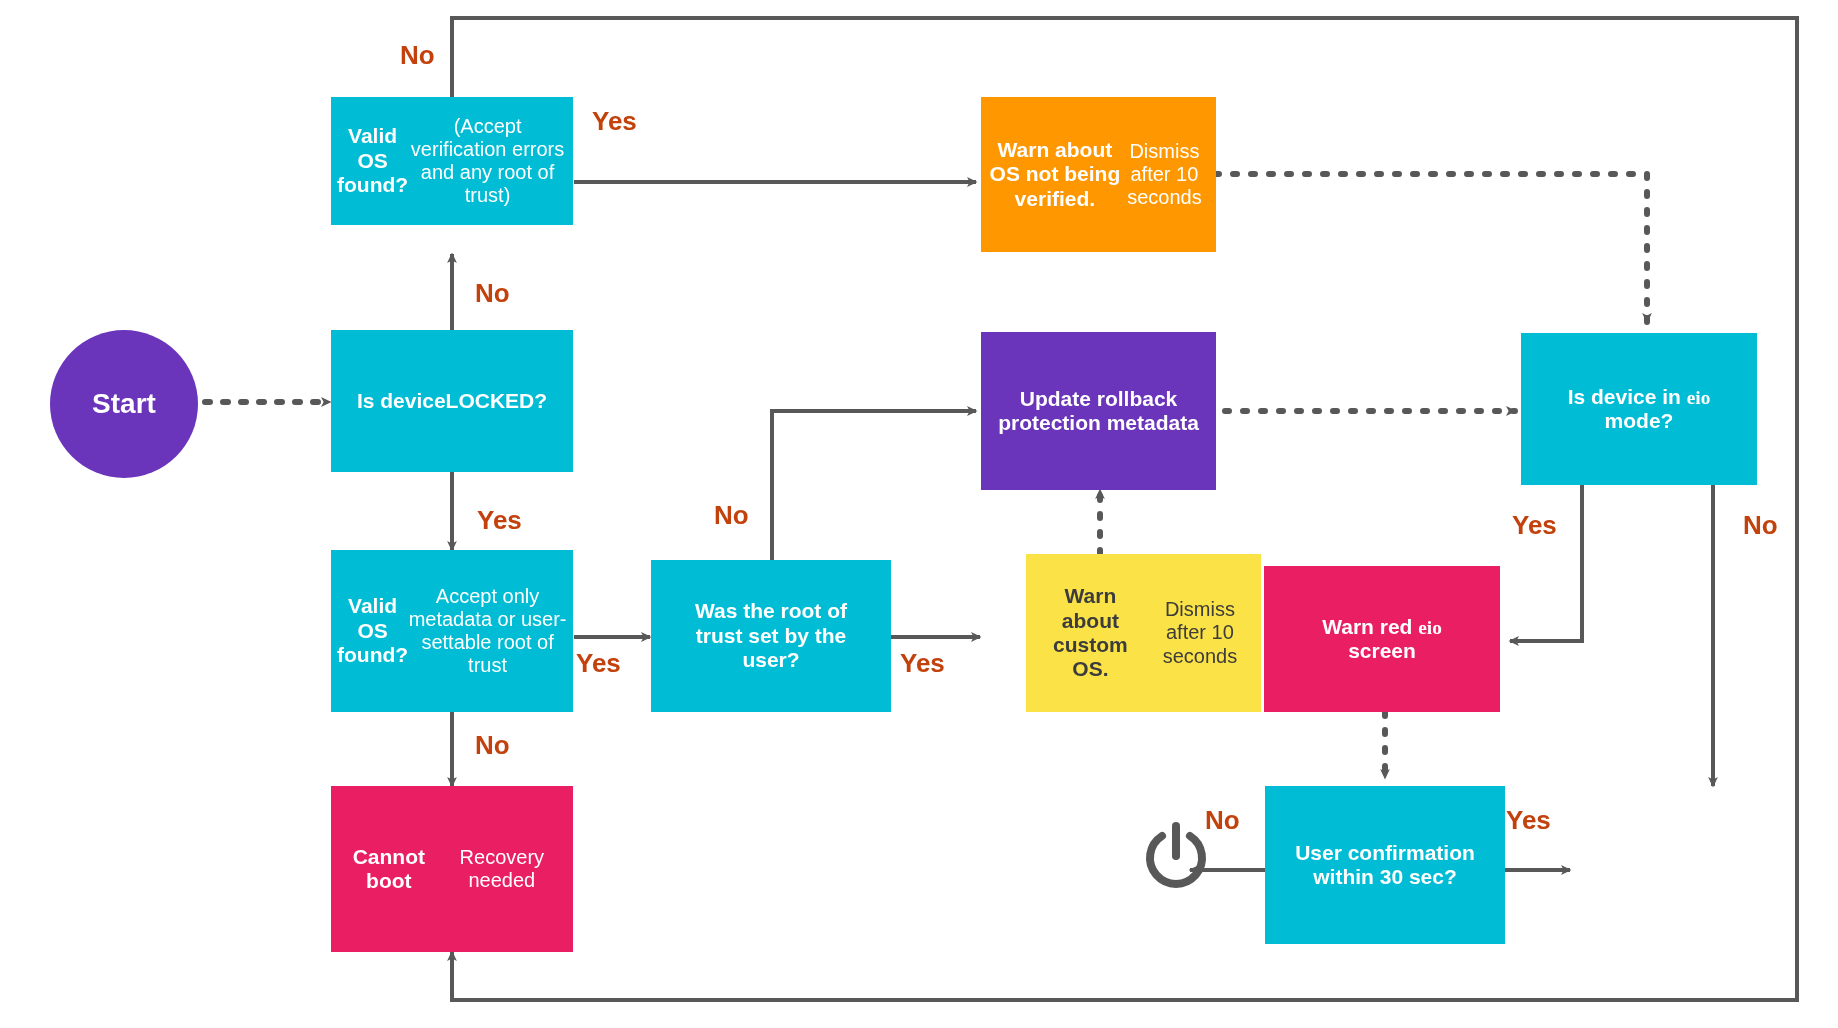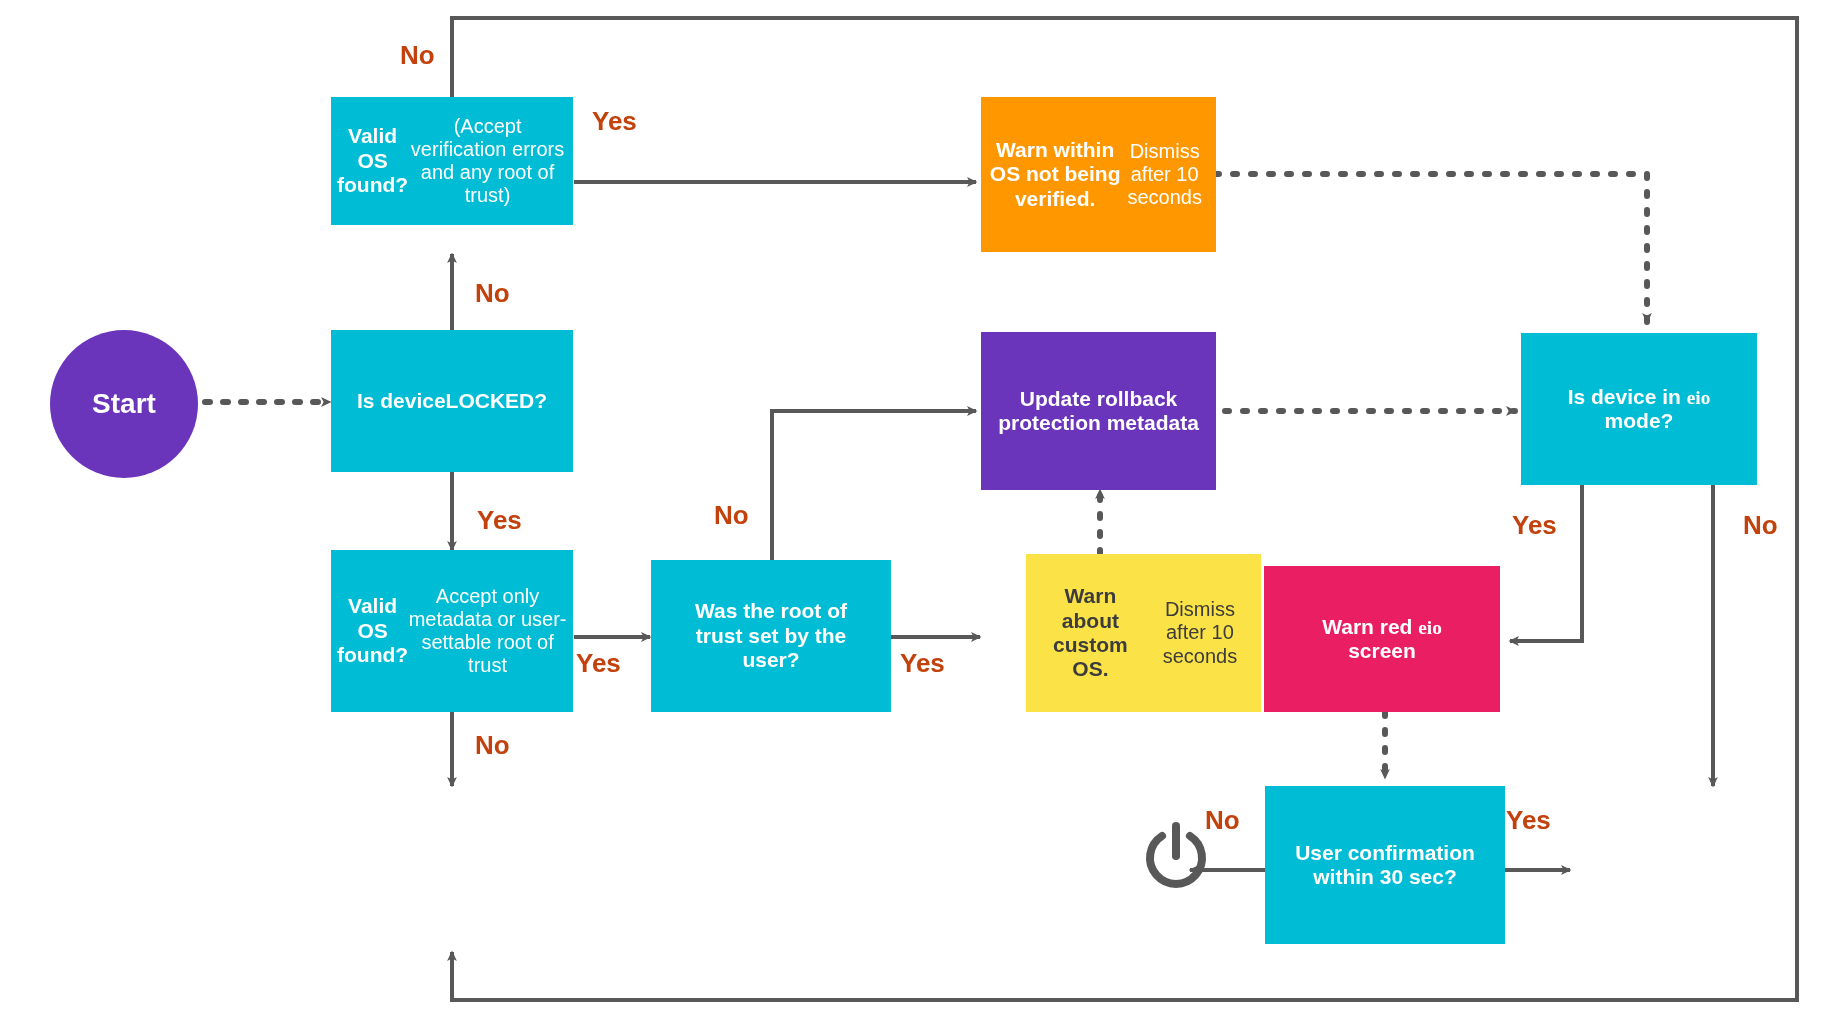--- a/index.html
+++ b/index.html
@@ -81,21 +81,21 @@
     <span class="t1">Valid OS found?</span>
     <span class="t2" style="font-size:20px;">(Accept verification errors and any root of trust)</span>
   </div>
 
   <div class="node white" style="left:331px;top:550px;width:242px;height:162px;background:#00bcd4;font-size:21px;padding:4px 6px;">
     <span class="t1">Valid OS found?</span>
     <span class="t2" style="font-size:20px;">Accept only metadata or user-settable root of trust</span>
   </div>
 
   <div class="node white" style="left:981px;top:97px;width:235px;height:155px;background:#ff9800;font-size:21px;padding:4px 8px;">
-    <span class="t1">Warn within OS not being verified.</span>
+    <span class="t1">Warn about OS not being verified.</span>
     <span class="t2" style="font-size:20px;">Dismiss after 10 seconds</span>
   </div>
 
   <div class="node white" style="left:651px;top:560px;width:240px;height:152px;background:#00bcd4;font-size:21px;padding:4px 20px;">
     <span class="t1">Was the root of trust set by the user?</span>
   </div>
 
   <div class="node dark" style="left:1026px;top:554px;width:235px;height:158px;background:#fbe247;font-size:21px;padding:4px 8px;">
     <span class="t1">Warn about custom OS.</span>
     <span class="t2" style="font-size:20px;">Dismiss after 10 seconds</span>
@@ -121,20 +121,24 @@
       <br>
       <span>screen</span>
     </span>
   </div>
 
   <div class="node white" style="left:1265px;top:786px;width:240px;height:158px;background:#00bcd4;font-size:21px;padding:4px 10px;">
     <span class="t1">User confirmation within 30 sec?</span>
   </div>
 
 
+  <div class="node white" style="left:331px;top:786px;width:242px;height:166px;background:#e91e63;font-size:21px;padding:4px 8px;">
+    <span class="t1">Cannot boot</span>
+    <span class="t2" style="font-size:20px;">Recovery needed</span>
+  </div>
 
   <div class="pwr" style="left:1140px;top:822px;width:72px;height:76px;">
     <svg viewBox="0 0 72 76" width="72" height="76" xmlns="http://www.w3.org/2000/svg">
       <path d="M22,14 A26,26 0 1,0 50,14" fill="none" stroke="#585858" stroke-width="8" stroke-linecap="round"></path>
       <line x1="36" y1="4" x2="36" y2="34" stroke="#585858" stroke-width="8" stroke-linecap="round"></line>
     </svg>
   </div>
 
   <div class="edgelabel" style="left:400px;top:40px;font-size:26px;">No</div>
   <div class="edgelabel" style="left:592px;top:106px;font-size:26px;">Yes</div>

